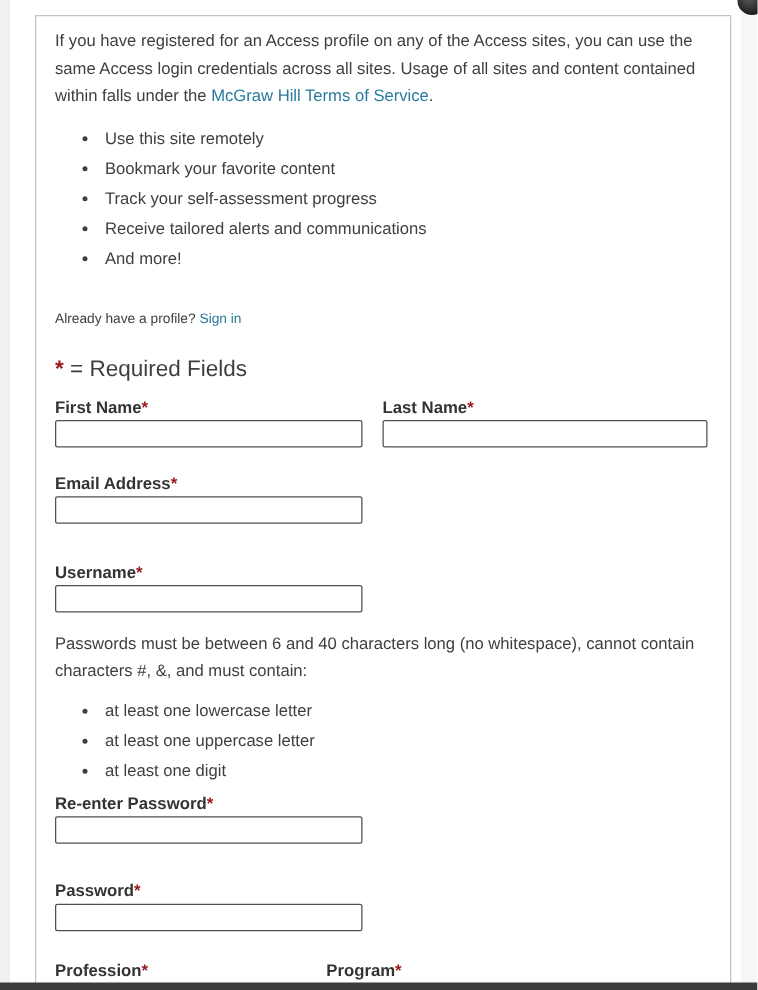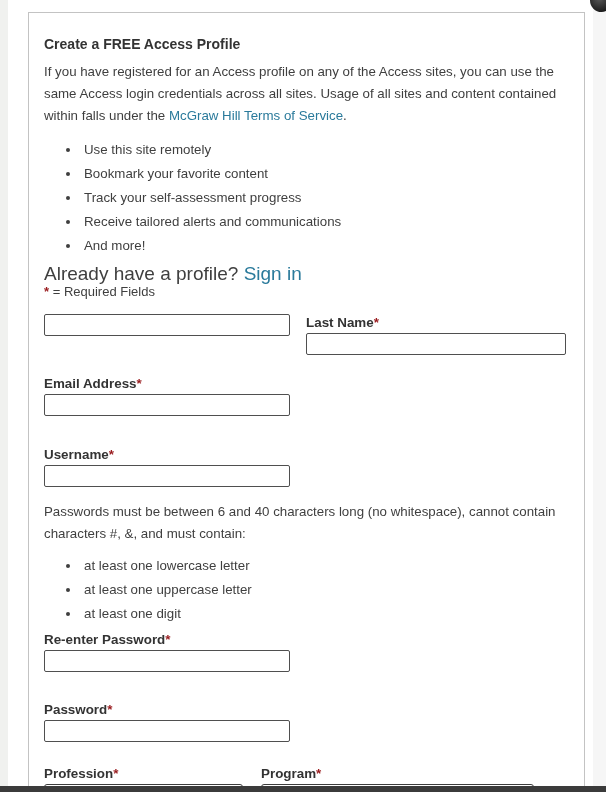--- a/index.html
+++ b/index.html
@@ -45,22 +45,22 @@
   a.link { color: #2a7a9b; text-decoration: none; cursor: pointer; }
   ul.bullets {
     margin-top: 16px; margin-left: 37px;
     list-style: disc;
   }
   ul.bullets li {
     font-size: 13.3px; line-height: 14px;
     margin-bottom: 10px;
     padding-left: 3px;
   }
-  .signin-line { margin-top: 12px; font-size: 19px; line-height: 18px; }
-  .required-line { font-size: 13px; line-height: 18px; }
+  .signin-line { margin-top: 32px; font-size: 11px; line-height: 18px; }
+  .required-line { font-size: 18px; line-height: 18px; margin-top: 22px; }
   .req { color: #991b1e; font-weight: bold; }
   .form-row { display: flex; margin-top: 13px; }
   .field { display: block; }
   .field .lbl {
     display: block;
     font-size: 13.4px; font-weight: bold; color: #333333;
     line-height: 17px; margin-bottom: 2px;
   }
   input.txt {
     display: block;
@@ -101,38 +101,38 @@
 </style>
 </head>
 <body>
 
 <div class="edge-strip-left"></div>
 <div class="edge-strip-right"></div>
 <div class="circle-widget"></div>
 
 <div class="panel">
 
-  <div class="page-title">Create a FREE Access Profile</div>
 
   <p class="intro"><span>If you have registered for an Access profile on any of the Access sites, you can use the same Access login credentials across all sites. Usage of all sites and content contained within falls under the </span><a class="link">McGraw Hill Terms of Service</a><span>.</span></p>
 
   <ul class="bullets">
     <li>Use this site remotely</li>
     <li>Bookmark your favorite content</li>
     <li>Track your self-assessment progress</li>
     <li>Receive tailored alerts and communications</li>
     <li>And more!</li>
   </ul>
 
   <div class="signin-line"><span>Already have a profile? </span><a class="link">Sign in</a></div>
 
   <div class="required-line"><span class="req">*</span><span> = Required Fields</span></div>
 
   <div class="form-row">
     <div class="field">
+      <span class="lbl"><span>First Name</span><span class="req">*</span></span>
       <input class="txt" type="text" value="" style="">
     </div>
     <div class="col-gap"></div>
     <div class="field">
       <span class="lbl"><span>Last Name</span><span class="req">*</span></span>
       <input class="txt wide" type="text" value="" style="">
     </div>
   </div>
 
   <div class="field single">

